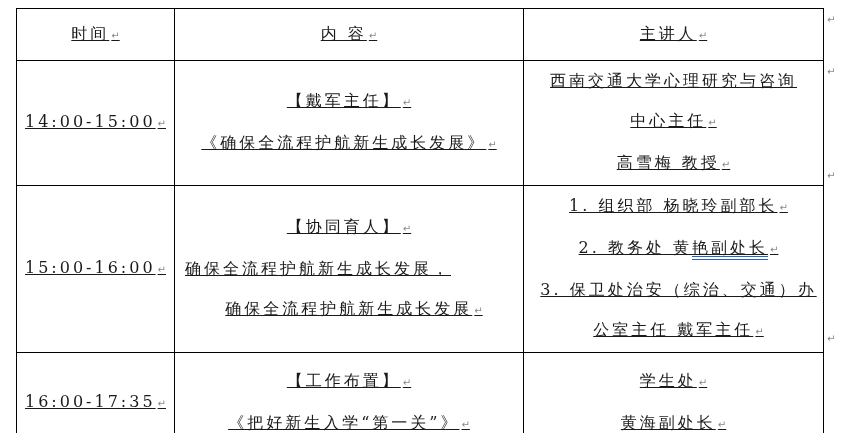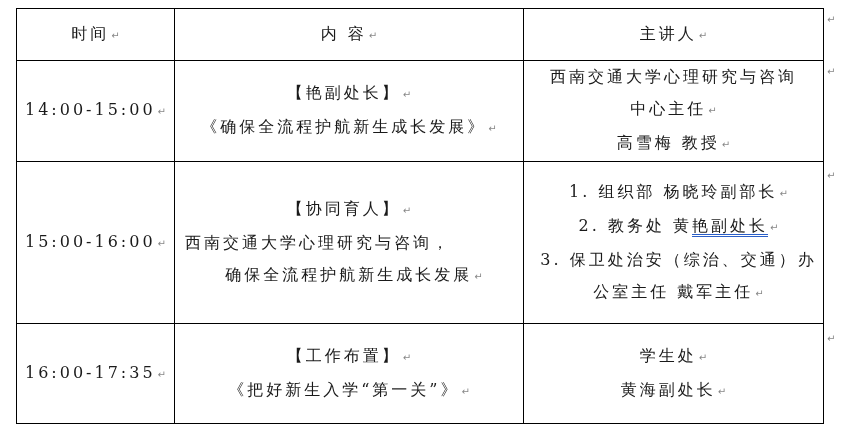--- a/index.html
+++ b/index.html
@@ -1,22 +1,22 @@
 <!DOCTYPE html>
 <html><head>
   <meta charset="utf-8">
   <style>
     html, body { margin: 0; padding: 0; background: #ffffff; }
     body { width: 843px; height: 433px; position: relative; overflow: hidden;
            font-family: "DejaVu Serif", "Liberation Serif", serif; color: #1a1a1a; }
     table.sched { position: absolute; left: 16px; top: 8px; border-collapse: collapse;
                   table-layout: fixed; width: 807px; }
     table.sched td, table.sched th { border: 1.5px solid #000; text-align: center;
-                  vertical-align: middle; padding: 0; font-size: 16px; line-height: 32px;
-                  letter-spacing: 3px; font-weight: normal; }
+                  vertical-align: middle; padding: 0; font-size: 16px; line-height: 40px;
+                  letter-spacing: 3px; font-weight: normal; text-decoration: underline; }
     col.c1 { width: 158px; } col.c2 { width: 349px; } col.c3 { width: 300px; }
     tr.head { height: 52px; }
     tr.r1 { height: 100px; } tr.r2 { height: 162px; } tr.r3 { height: 100px; }
     th.hd { font-family: "DejaVu Sans", "Liberation Sans", sans-serif; font-weight: bold;
             font-size: 18px; letter-spacing: 0; }
     .time { font-size: 17px; letter-spacing: 0.5px; margin-left: 20px; }
     .line { display: block; white-space: nowrap; }
     .ret { color: #888; font-size: 10px; letter-spacing: 0; margin-left: 2px;
            font-family: "DejaVu Sans", sans-serif; }
     .left { text-align: left; padding-left: 10px !important; }
@@ -38,35 +38,35 @@
   <tbody>
       <tr class="head">
     <th class="hd"><span>时间</span><span class="ret">↵</span></th>
     <th class="hd"><span>内 容</span><span class="ret">↵</span></th>
     <th class="hd"><span>主讲人</span><span class="ret">↵</span></th>
   </tr>
 
   <tr class="r1">
     <td class="time"><span>14:00-15:00</span><span class="ret">↵</span></td>
     <td>
-      <span class="line"><span>【艳副处长】</span><span class="ret">↵</span></span>
+      <span class="line"><span>【戴军主任】</span><span class="ret">↵</span></span>
       <span class="line"><span>《确保全流程护航新生成长发展》</span><span class="ret">↵</span></span>
     </td>
     <td>
       <span class="line">西南交通大学心理研究与咨询</span>
       <span class="line"><span>中心主任</span><span class="ret">↵</span></span>
       <span class="line"><span>高雪梅 教授</span><span class="ret">↵</span></span>
     </td>
   </tr>
 
   <tr class="r2">
     <td class="time"><span>15:00-16:00</span><span class="ret">↵</span></td>
     <td>
       <span class="line"><span>【协同育人】</span><span class="ret">↵</span></span>
-      <span class="line left indent" style="text-align:left">西南交通大学心理研究与咨询，</span>
+      <span class="line left indent" style="text-align:left">确保全流程护航新生成长发展，</span>
       <span class="line" style="text-align:center;padding-left:10px"><span>确保全流程护航新生成长发展</span><span class="ret">↵</span></span>
     </td>
     <td class="left">
       <span class="line"><span>1. 组织部  杨晓玲副部长</span><span class="ret">↵</span></span>
       <span class="line"><span>2. 教务处  黄</span><span class="ul">艳副处长</span><span class="ret">↵</span></span>
       <span class="line">3. 保卫处治安（综治、交通）办</span>
       <span class="line"><span>公室主任  戴军主任</span><span class="ret">↵</span></span>
     </td>
   </tr>
 

